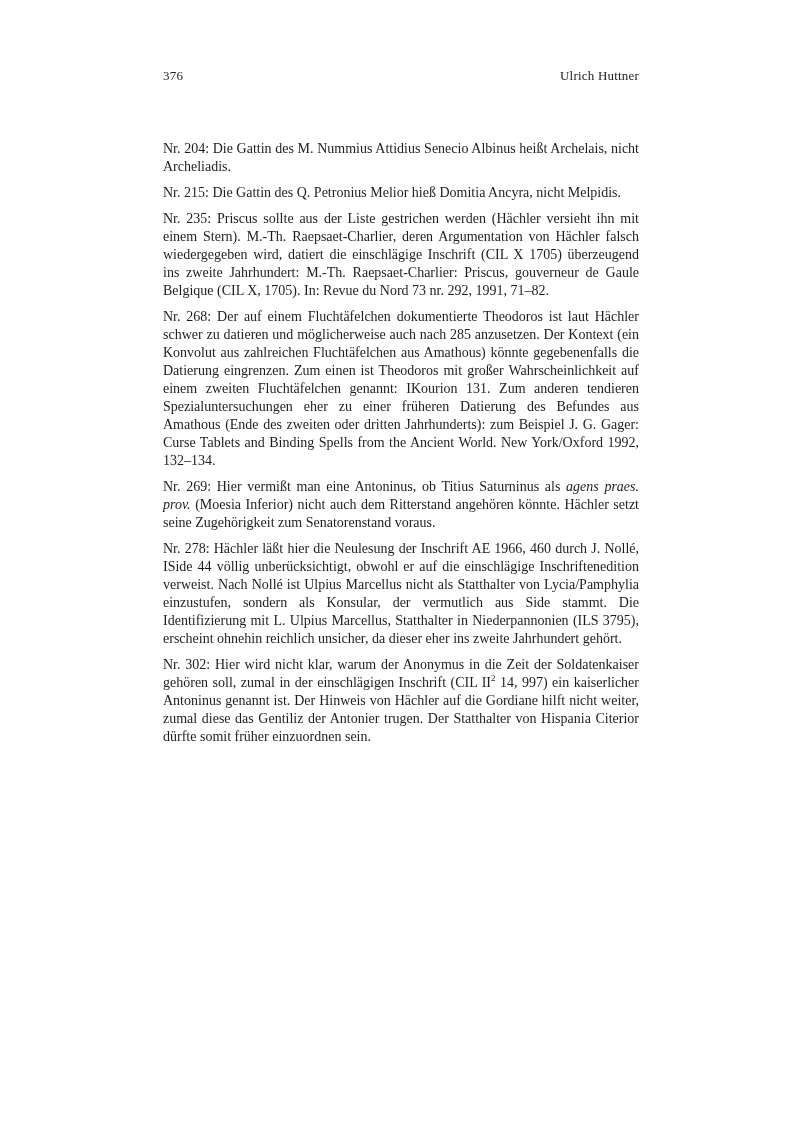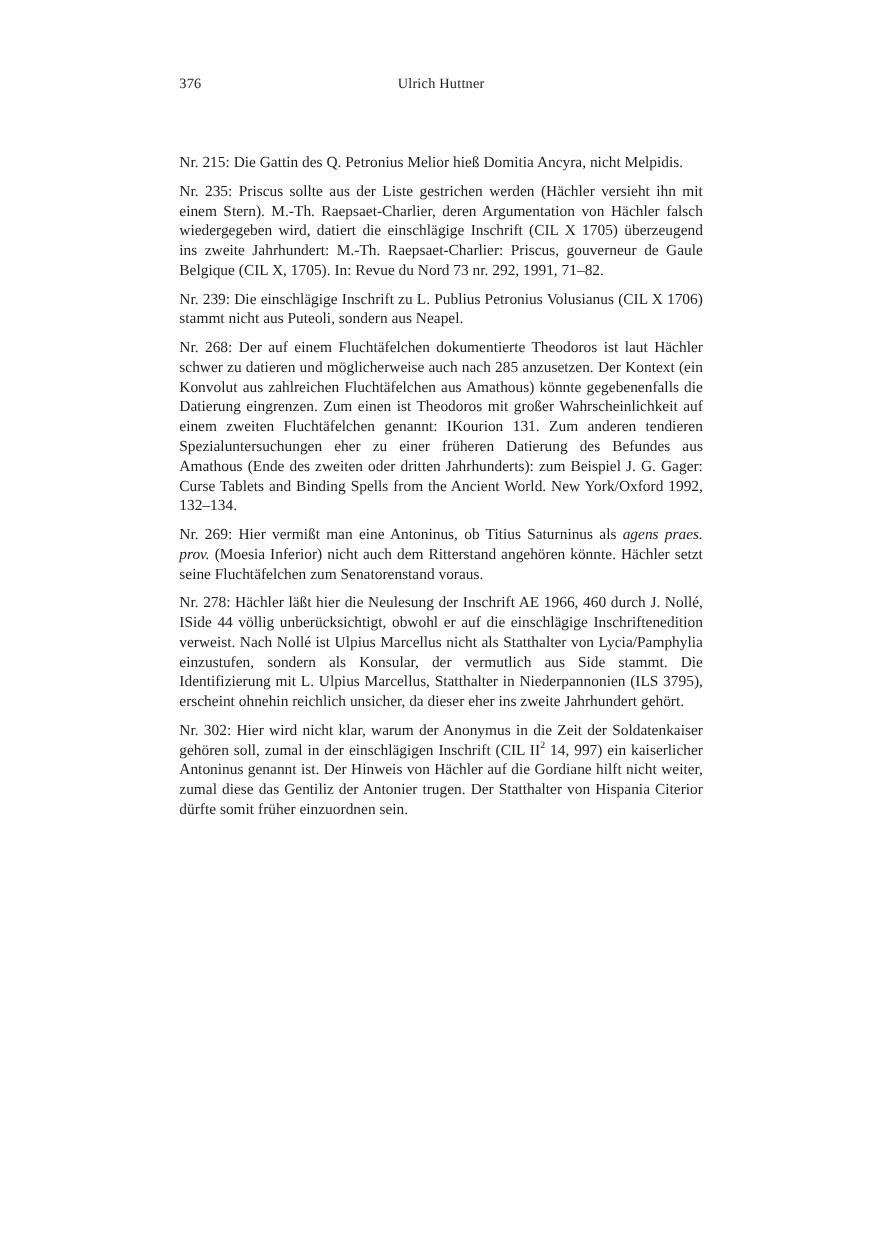--- a/index.html
+++ b/index.html
@@ -23,21 +23,21 @@
     position:absolute;
     top:68px;left:163px;width:476px;height:18px;
     font-size:13px;
     letter-spacing:0.2px;
   }
   .page-number{
     position:absolute;left:0;top:0;
   }
   .running-head{
     position:absolute;left:0;right:0;top:0;
-    text-align:center;
+    text-align:right;
   }
   .content{
     position:absolute;
     top:140px;left:163px;width:476px;
     font-size:14px;
     line-height:18px;
     text-align:justify;
     hyphens:auto;
     -webkit-hyphens:auto;
   }
@@ -56,22 +56,22 @@
 </head>
 <body>
 
 <div class="page">
   <header class="running-header">
     <span class="page-number">376</span>
     <span class="running-head">Ulrich Huttner</span>
   </header>
   <main class="content">
     <div>
+        <p><span>Nr. 204: Die Gattin des M. Nummius Attidius Senecio Albinus heißt Archelais, nicht Archeliadis.</span></p>
         <p><span>Nr. 215: Die Gattin des Q. Petronius Melior hieß Domitia Ancyra, nicht Melpidis.</span></p>
         <p><span>Nr. 235: Priscus sollte aus der Liste gestrichen werden (Hächler versieht ihn mit einem Stern). M.-Th. Raepsaet-Charlier, deren Argumentation von Hächler falsch wiedergegeben wird, datiert die einschlägige Inschrift (CIL X 1705) überzeugend ins zweite Jahrhundert: M.-Th. Raepsaet-Charlier: Priscus, gouverneur de Gaule Belgique (CIL X, 1705). In: Revue du Nord 73 nr. 292, 1991, 71–82.</span></p>
-        <p><span>Nr. 239: Die einschlägige Inschrift zu L. Publius Petronius Volusianus (CIL X 1706) stammt nicht aus Puteoli, sondern aus Neapel.</span></p>
         <p><span>Nr. 268: Der auf einem Fluchtäfelchen dokumentierte Theodoros ist laut Hächler schwer zu datieren und möglicherweise auch nach 285 anzusetzen. Der Kontext (ein Konvolut aus zahlreichen Fluchtäfelchen aus Amathous) könnte gegebenenfalls die Datierung eingrenzen. Zum einen ist Theodoros mit großer Wahrscheinlichkeit auf einem zweiten Fluchtäfelchen genannt: IKourion 131. Zum anderen tendieren Spezialuntersuchungen eher zu einer früheren Datierung des Befundes aus Amathous (Ende des zweiten oder dritten Jahrhunderts): zum Beispiel J. G. Gager: Curse Tablets and Binding Spells from the Ancient World. New York/Oxford 1992, 132–134.</span></p>
-        <p><span>Nr. 269: Hier vermißt man eine Antoninus, ob Titius Saturninus als </span><em>agens praes. prov.</em><span> (Moesia Inferior) nicht auch dem Ritterstand angehören könnte. Hächler setzt seine Fluchtäfelchen zum Senatorenstand voraus.</span></p>
+        <p><span>Nr. 269: Hier vermißt man eine Antoninus, ob Titius Saturninus als </span><em>agens praes. prov.</em><span> (Moesia Inferior) nicht auch dem Ritterstand angehören könnte. Hächler setzt seine Zugehörigkeit zum Senatorenstand voraus.</span></p>
         <p><span>Nr. 278: Hächler läßt hier die Neulesung der Inschrift AE 1966, 460 durch J. Nollé, ISide 44 völlig unberücksichtigt, obwohl er auf die einschlägige Inschriftenedition verweist. Nach Nollé ist Ulpius Marcellus nicht als Statthalter von Lycia/Pamphylia einzustufen, sondern als Konsular, der vermutlich aus Side stammt. Die Identifizierung mit L. Ulpius Marcellus, Statthalter in Niederpannonien (ILS 3795), erscheint ohnehin reichlich unsicher, da dieser eher ins zweite Jahrhundert gehört.</span></p>
         <p><span>Nr. 302: Hier wird nicht klar, warum der Anonymus in die Zeit der Soldatenkaiser gehören soll, zumal in der einschlägigen Inschrift (CIL II</span><sup>2</sup><span> 14, 997) ein kaiserlicher Antoninus genannt ist. Der Hinweis von Hächler auf die Gordiane hilft nicht weiter, zumal diese das Gentiliz der Antonier trugen. Der Statthalter von Hispania Citerior dürfte somit früher einzuordnen sein.</span></p>
       </div>
   </main>
 </div>
 
 </body></html>

